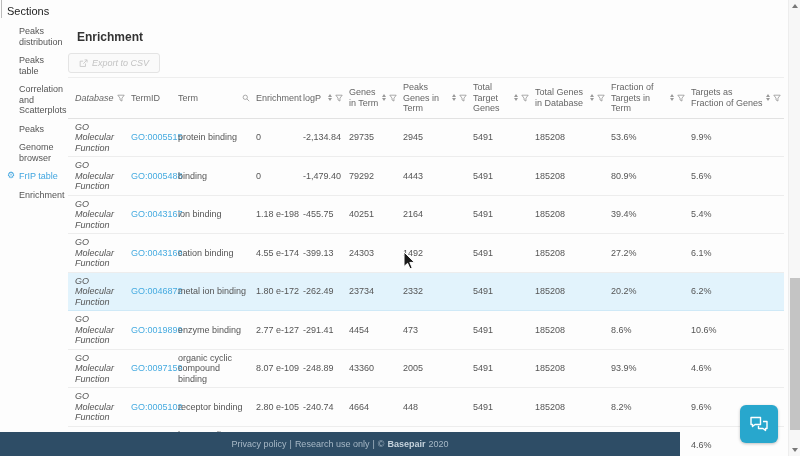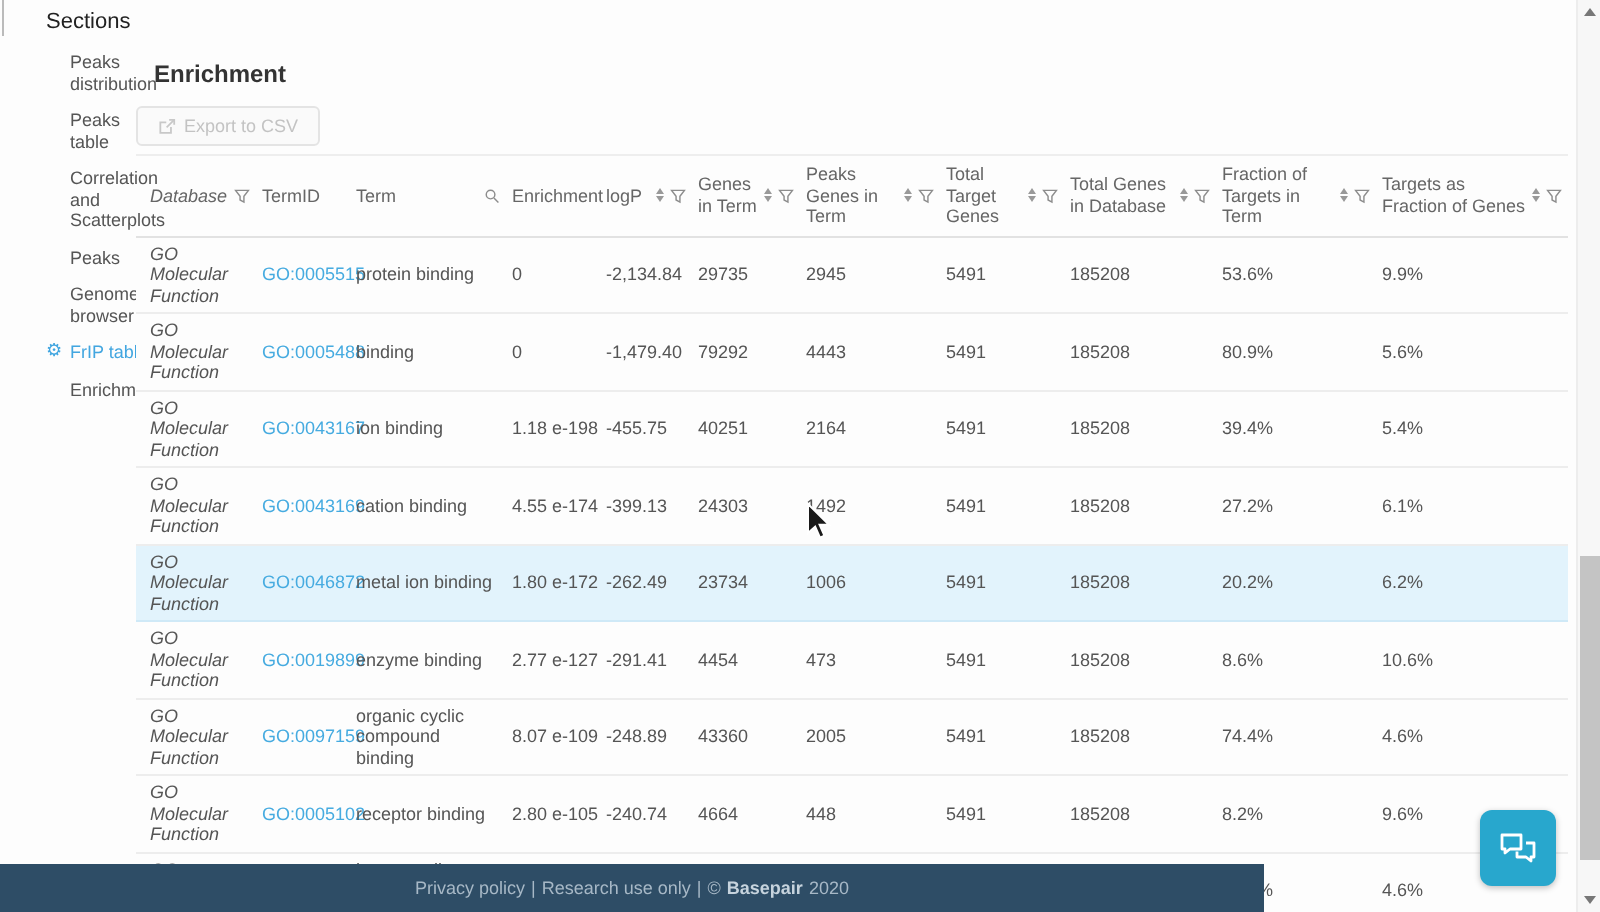--- a/index.html
+++ b/index.html
@@ -5,33 +5,33 @@
   html,body{margin:0;padding:0;}
   body{
     width:800px;height:456px;overflow:hidden;position:relative;
     background:#fdfdfd;font-family:"Liberation Sans", sans-serif;
     -webkit-font-smoothing:antialiased;
   }
   .app{position:relative;width:800px;height:456px;}
   .edge-line{position:absolute;left:1px;top:0;width:1px;height:18px;background:#bbb;}
 
   
-  .sidebar{position:absolute;left:16px;top:0;width:66px;padding:5px 0 0 7px;box-sizing:border-box;}
+  .sidebar{position:absolute;left:0;top:0;width:66px;padding:5px 0 0 7px;box-sizing:border-box;}
   .sidebar-title{font-size:11px;color:#222;margin-bottom:9px;}
   .sb-item{font-size:9px;color:#555;line-height:10.5px;margin:0 0 8px 12px;position:relative;cursor:pointer;}
   .sb-item.active{color:#42a6e0;}
   .sb-item .gear{position:absolute;left:-12px;top:-1px;font-size:9px;color:#42a6e0;}
 
   
   .content{position:absolute;left:68px;top:0;width:718px;}
   .page-title{font-size:12px;font-weight:600;color:#333;margin:30px 0 0 9px;}
   .export-btn{
     display:inline-flex;align-items:center;gap:4px;margin:9px 0 0 0;
     padding:4px 10px;font-size:9px;color:#c3c3c3;background:#fafafa;
-    border:1px solid #e4e4e4;border-radius:3px;font-family:inherit;cursor:default;
+    border:1px solid #e4e4e4;border-radius:3px;font-family:inherit;cursor:default;font-style:italic;
   }
   .export-btn svg{width:9px;height:9px;}
 
   
   table{border-collapse:collapse;table-layout:fixed;width:716px;margin-top:4px;}
   th{
     font-size:9px;font-weight:normal;color:#666;text-align:left;vertical-align:middle;
     padding:4px 3px;height:30px;line-height:10.5px;
     border-top:1px solid #eee;border-bottom:1px solid #e2e2e2;
   }
@@ -45,21 +45,21 @@
   a.golink{color:#46abe0;text-decoration:none;}
   .th-inner{display:flex;align-items:center;gap:2px;}
   .th-label{flex:1 1 auto;}
   .icn{width:8px;height:8px;flex:0 0 auto;}
   .sort{display:inline-flex;flex-direction:column;gap:1px;flex:0 0 auto;margin:0 1px;}
   .tri-up{width:0;height:0;border-left:2.5px solid transparent;border-right:2.5px solid transparent;border-bottom:3px solid #999;}
   .tri-dn{width:0;height:0;border-left:2.5px solid transparent;border-right:2.5px solid transparent;border-top:3px solid #999;}
 
   
   .footer{
-    position:absolute;left:0;top:432px;width:632px;height:24px;background:#2e4d66;
+    position:absolute;left:0;top:432px;width:680px;height:24px;background:#2e4d66;
     display:flex;align-items:center;justify-content:center;gap:3px;
     font-size:9px;color:#a7b8c6;
   }
   .footer .brand{font-weight:bold;color:#c6d3dd;}
   .footer a{color:#a7b8c6;text-decoration:none;}
 
   
   .scrollbar{position:absolute;right:0;top:0;width:12px;height:456px;background:#f7f7f7;border-left:1px solid #ededed;box-sizing:border-box;}
   .sb-arrow{position:absolute;left:0;width:12px;height:12px;display:flex;align-items:center;justify-content:center;}
   .sb-arrow.up{top:0;}
@@ -291,21 +291,21 @@
             <td>27.2%</td>
             <td>6.1%</td>
           </tr>
           <tr class="hl">
             <td>GO Molecular Function</td>
             <td><a href="#" class="golink">GO:0046872</a></td>
             <td>metal ion binding</td>
             <td class="nowrap">1.80 e-172</td>
             <td class="nowrap">-262.49</td>
             <td>23734</td>
-            <td>1006</td>
+            <td>2332</td>
             <td>5491</td>
             <td>185208</td>
             <td>20.2%</td>
             <td>6.2%</td>
           </tr>
           <tr>
             <td>GO Molecular Function</td>
             <td><a href="#" class="golink">GO:0019899</a></td>
             <td>enzyme binding</td>
             <td class="nowrap">2.77 e-127</td>
@@ -320,21 +320,21 @@
           <tr>
             <td>GO Molecular Function</td>
             <td><a href="#" class="golink">GO:0097159</a></td>
             <td>organic cyclic compound binding</td>
             <td class="nowrap">8.07 e-109</td>
             <td class="nowrap">-248.89</td>
             <td>43360</td>
             <td>2005</td>
             <td>5491</td>
             <td>185208</td>
-            <td>74.4%</td>
+            <td>93.9%</td>
             <td>4.6%</td>
           </tr>
           <tr>
             <td>GO Molecular Function</td>
             <td><a href="#" class="golink">GO:0005102</a></td>
             <td>receptor binding</td>
             <td class="nowrap">2.80 e-105</td>
             <td class="nowrap">-240.74</td>
             <td>4664</td>
             <td>448</td>

